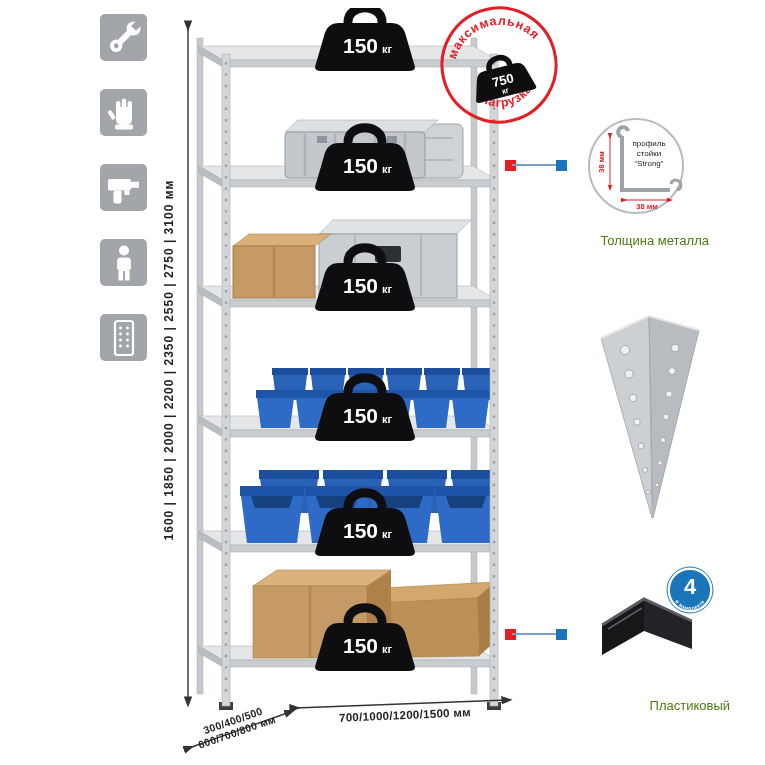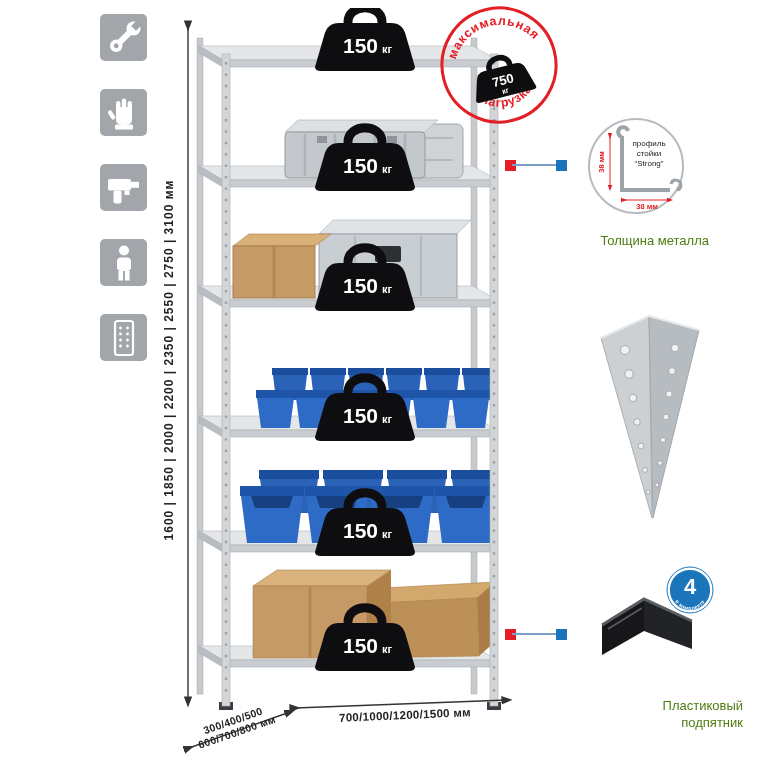--- a/index.html
+++ b/index.html
@@ -365,23 +365,22 @@
   </svg>
   <svg class="abs" style="left:666px;top:566px" width="48" height="48" viewBox="0 0 48 48">
     <defs>
       <path id="badgeArc" d="M 7,27 A 17,17 0 0 0 41,27" fill="none"></path>
     </defs>
     <circle cx="24" cy="24" r="23" fill="none" stroke="#1b75bb" stroke-width="1"></circle>
     <circle cx="24" cy="24" r="21" fill="#1b75bb" stroke="#fff" stroke-width="1.8"></circle>
     <text x="24" y="28" text-anchor="middle" font-size="22" font-weight="700" fill="#fff">4</text>
     <text class="badgeword"><textPath href="#badgeArc" startOffset="50%" text-anchor="middle">в комплекте</textPath></text>
   </svg>
-  <div class="caption" style="left:593px;top:698px;width:150px">
+  <div class="caption" style="left:580px;top:698px;width:150px">
     <div>Пластиковый</div>
-    <div>подпятник</div>
   </div>
 
   <svg class="abs" style="left:175px;top:692px" width="350" height="70" viewBox="0 0 350 70">
     <defs>
       <marker id="ab" markerWidth="8" markerHeight="8" refX="4" refY="4" orient="auto">
         <path d="M0,1 L8,4 L0,7 Z" fill="#333"></path>
       </marker>
     </defs>
     <line x1="120" y1="16" x2="332" y2="8" stroke="#333" stroke-width="1.4" marker-start="url(#ab)" marker-end="url(#ab)"></line>
     <line x1="14" y1="56" x2="115" y2="20" stroke="#333" stroke-width="1.4" marker-start="url(#ab)" marker-end="url(#ab)"></line>

